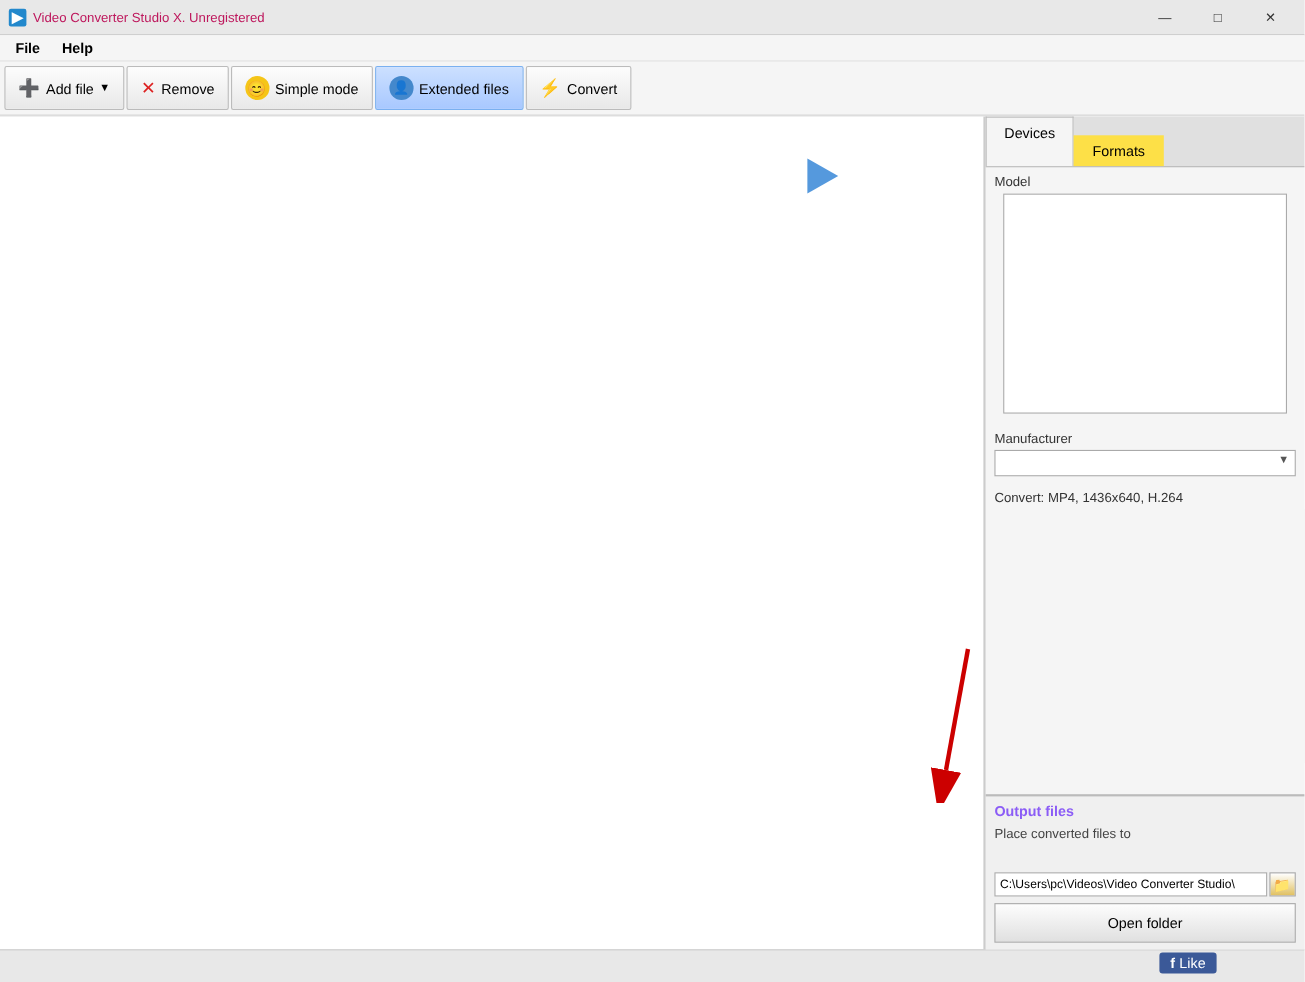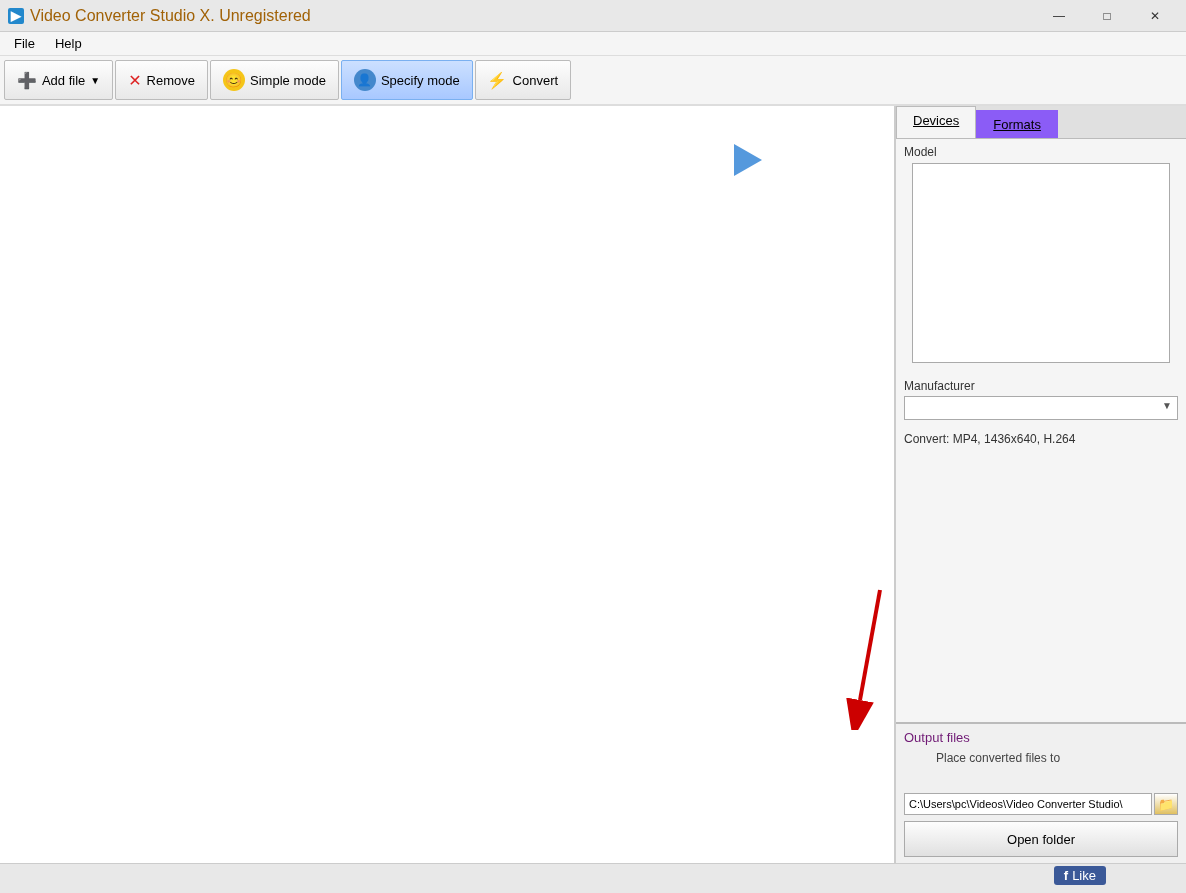--- a/index.html
+++ b/index.html
@@ -18,41 +18,42 @@
     .title-bar-icon {
       width: 16px; height: 16px;
       margin-right: 6px;
       background: #2288cc;
       border-radius: 2px;
       display: flex; align-items: center; justify-content: center;
       color: white; font-size: 10px; font-weight: bold;
     }
     .title-bar-text {
       flex: 1;
-      font-size: 16px;
-      color: #a16207;
+      font-size: 12px;
+      color: #be185d;
     }
     .title-bar-controls {
       display: flex; gap: 2px;
     }
     .title-bar-btn {
       width: 46px; height: 32px;
       border: none; background: transparent;
       cursor: pointer; font-size: 12px; color: #333;
       display: flex; align-items: center; justify-content: center;
     }
 
     
     .menu-bar {
       background: #f5f5f5;
       height: 24px;
       display: flex;
       align-items: center;
       padding: 0 4px;
       border-bottom: 1px solid #ddd;
+      font-weight: bold;
     }
     .menu-item {
       padding: 2px 10px;
       cursor: pointer;
       font-size: 13px;
     }
 
     
     .toolbar {
       background: #f5f5f5;
@@ -174,30 +175,29 @@
       display: flex;
       flex-direction: column;
       background: #f5f5f5;
     }
 
     
     .tabs {
       display: flex;
       background: #e0e0e0;
       border-bottom: 1px solid #bbb;
-      text-decoration: underline;
     }
     .tab {
       padding: 6px 16px;
       cursor: pointer;
       border: 1px solid transparent;
       border-bottom: none;
       font-size: 13px;
-      background: #8b5cf6;
-      margin-top: 4px;
+      background: #fde047;
+      margin-top: 17px;
     }
     .tab.active {
       background: #f5f5f5;
       border-color: #bbb;
       border-bottom-color: #f5f5f5;
       margin-top: 0;
     }
 
     
     .section {
@@ -249,29 +249,28 @@
     }
 
     
     .output-section {
       border-top: 2px solid #bbb;
       padding: 6px 8px;
       background: #f0f0f0;
     }
     .output-title {
       font-size: 13px;
-      font-weight: normal;
+      font-weight: bold;
       margin-bottom: 6px;
-      color: #701a75;
+      color: #8b5cf6;
     }
     .output-subtitle {
       font-size: 12px;
       color: #444;
       margin-bottom: 4px;
-      margin-left: 32px;
     }
     .radio-group {
       display: flex;
       flex-direction: column;
       gap: 3px;
       margin-bottom: 6px;
     }
     .radio-item {
       display: flex;
       align-items: center;
@@ -352,21 +351,21 @@
   <button class="toolbar-btn">
     <span style="color:#dd2222; font-size:16px;">✕</span>
     <span>Remove</span>
   </button>
   <button class="toolbar-btn">
     <span class="icon-circle icon-yellow">😊</span>
     <span>Simple mode</span>
   </button>
   <button class="toolbar-btn active">
     <span class="icon-circle icon-blue" style="color:white; font-size:12px;">👤</span>
-    <span>Specify mode</span>
+    <span>Extended files</span>
   </button>
   <button class="toolbar-btn">
     <span style="color:#ddaa00; font-size:16px;">⚡</span>
     <span>Convert</span>
   </button>
 </div>
 
 <div class="main-content">
 
   <div class="file-panel">

